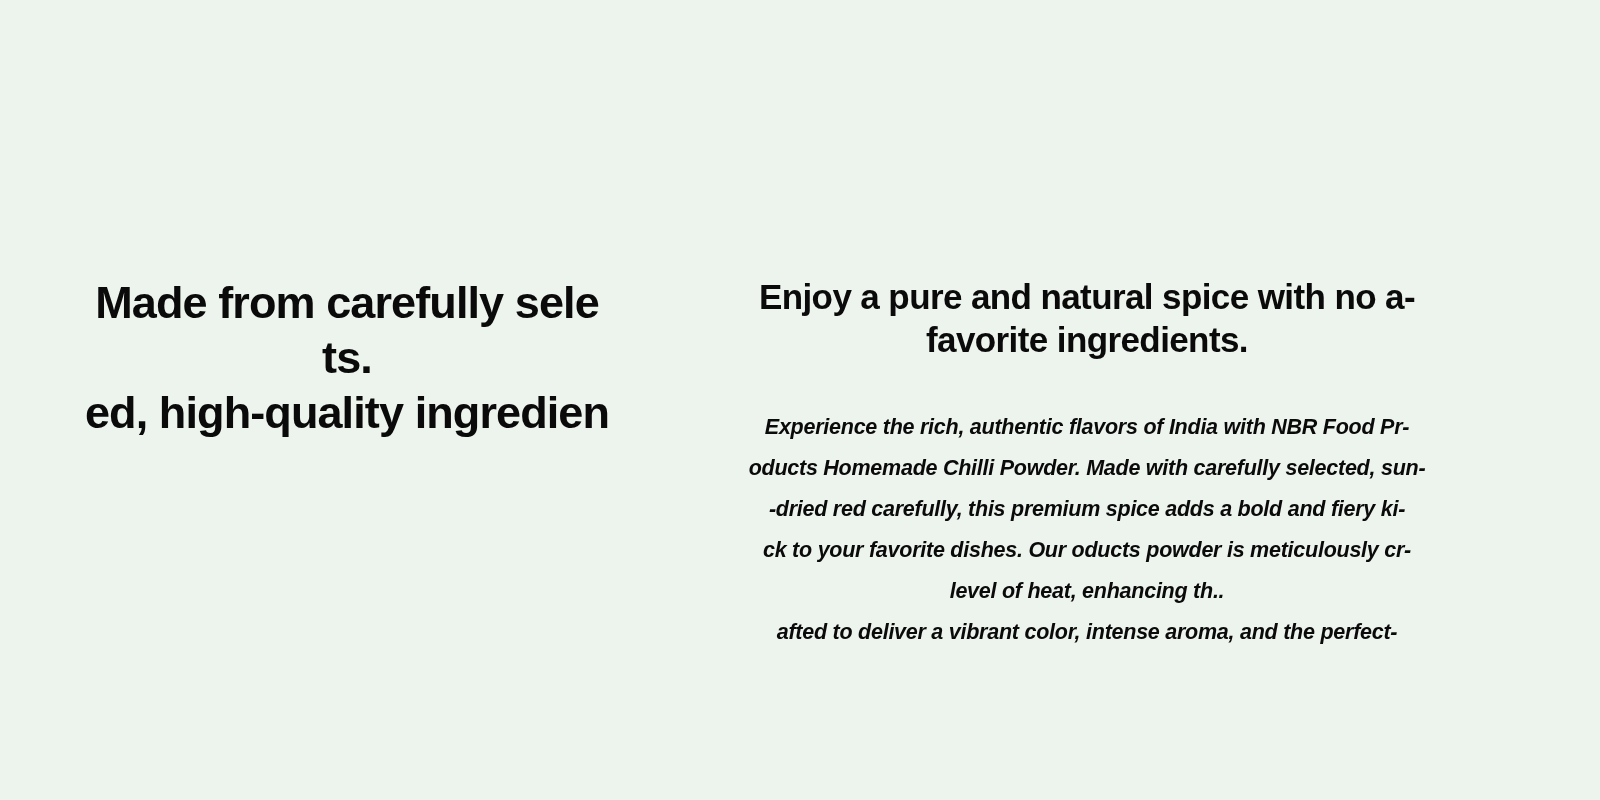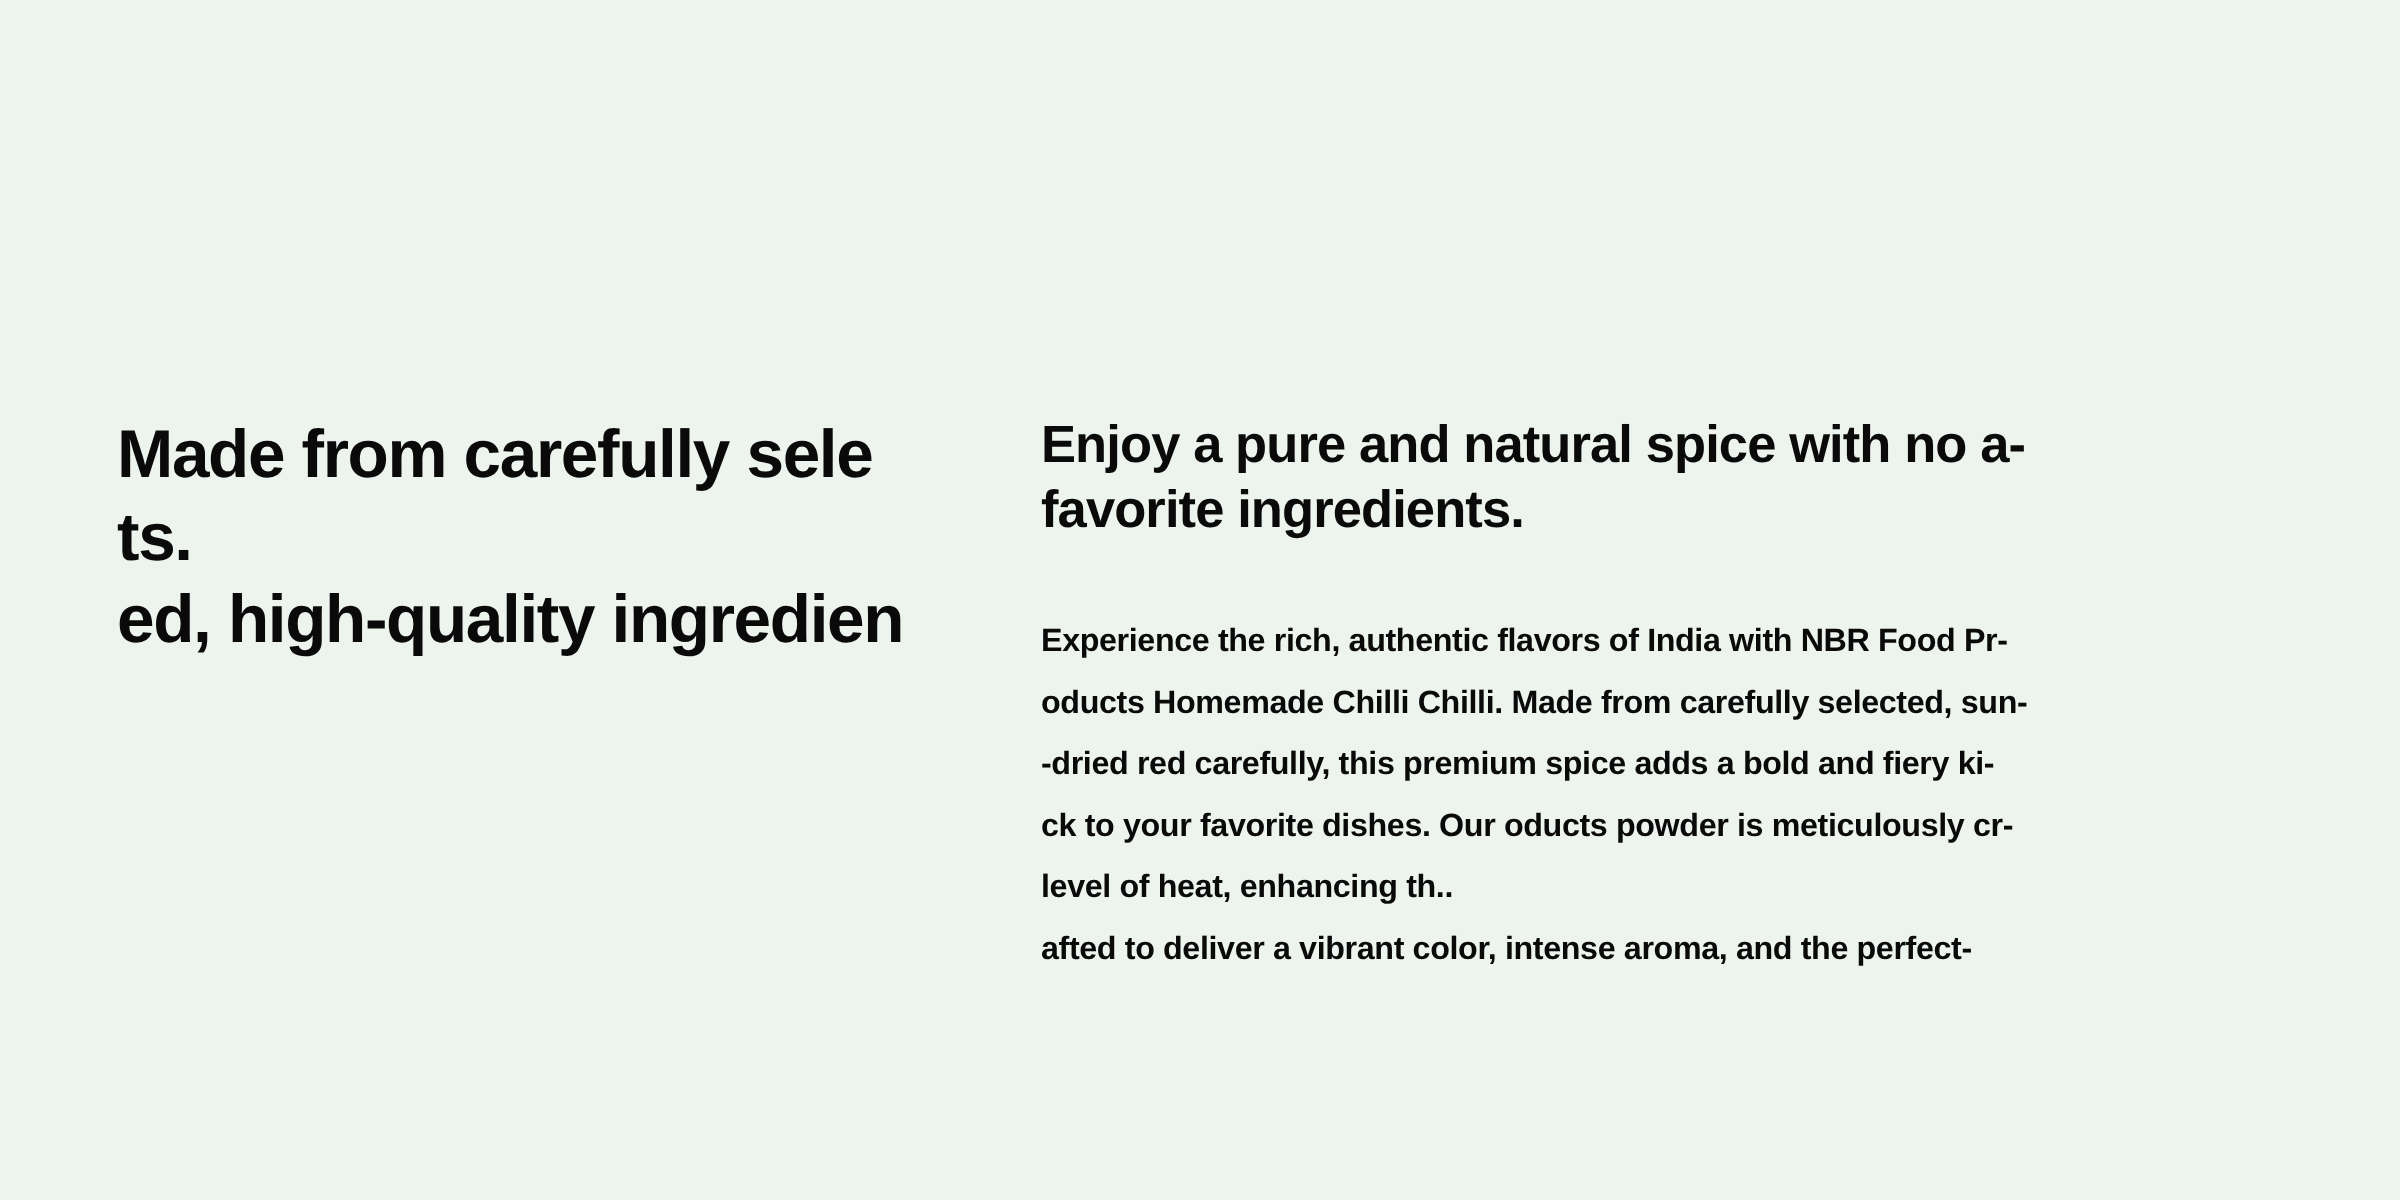--- a/index.html
+++ b/index.html
@@ -25,20 +25,21 @@
     box-sizing: border-box;
   }
 
   .content-row {
     position: absolute;
     top: 275px;
     left: 0;
     width: 1600px;
     display: flex;
     align-items: flex-start;
+    text-align: center;
   }
 
   
   .col-left {
     width: 616px;
     padding-left: 78px;
     box-sizing: border-box;
     flex: 0 0 616px;
   }
 
@@ -72,21 +73,21 @@
   .headline-secondary .ln { display: block; white-space: pre; }
 
   .body-copy {
     margin: 0;
     font-size: 21.5px;
     line-height: 41px;
     font-weight: 600;
     letter-spacing: -0.25px;
     color: #0a0a0a;
   }
-  .body-copy .ln { display: block; white-space: pre; }
+  .body-copy .ln { display: block; white-space: pre; font-style: italic; }
 </style>
 </head>
 <body style="background: rgb(237, 243, 237); color: rgb(10, 10, 10);">
 
 <div class="page" style="background: rgb(237, 243, 237);">
 
   <div class="content-row">
 
     <div class="col-left">
       <h1 class="headline-primary">
@@ -97,21 +98,21 @@
     </div>
 
     <div class="col-right">
       <h2 class="headline-secondary">
         <span class="ln">Enjoy a pure and natural spice with no a-</span>
         <span class="ln">favorite ingredients.</span>
       </h2>
 
       <p class="body-copy">
         <span class="ln">Experience the rich, authentic flavors of India with NBR Food Pr-</span>
-        <span class="ln">oducts Homemade Chilli Chilli. Made from carefully selected, sun-</span>
+        <span class="ln">oducts Homemade Chilli Powder. Made with carefully selected, sun-</span>
         <span class="ln">-dried red carefully, this premium spice adds a bold and fiery ki-</span>
         <span class="ln">ck to your favorite dishes. Our oducts powder is meticulously cr-</span>
         <span class="ln">level of heat, enhancing th..</span>
         <span class="ln">afted to deliver a vibrant color, intense aroma, and the perfect-</span>
       </p>
     </div>
 
   </div>
 
 </div>

